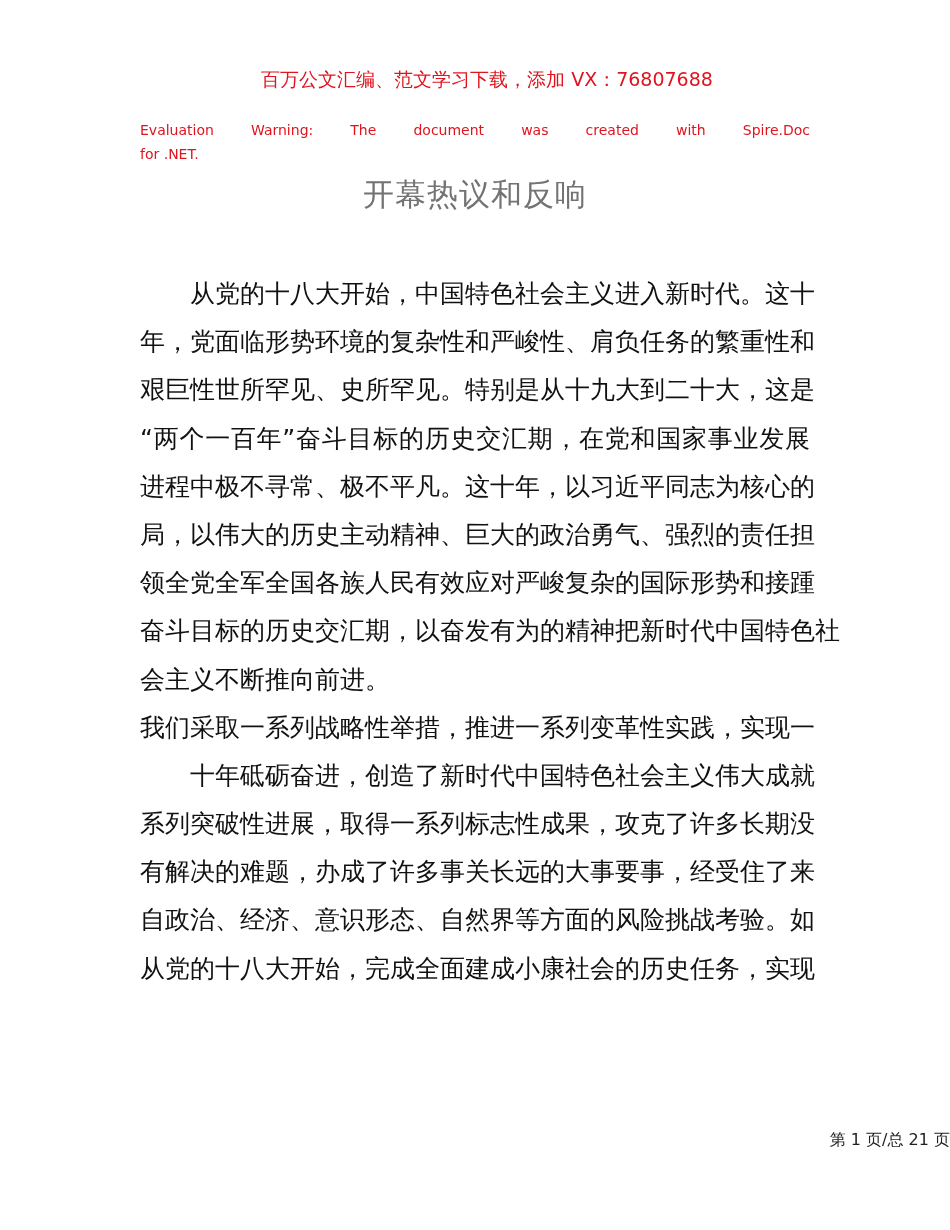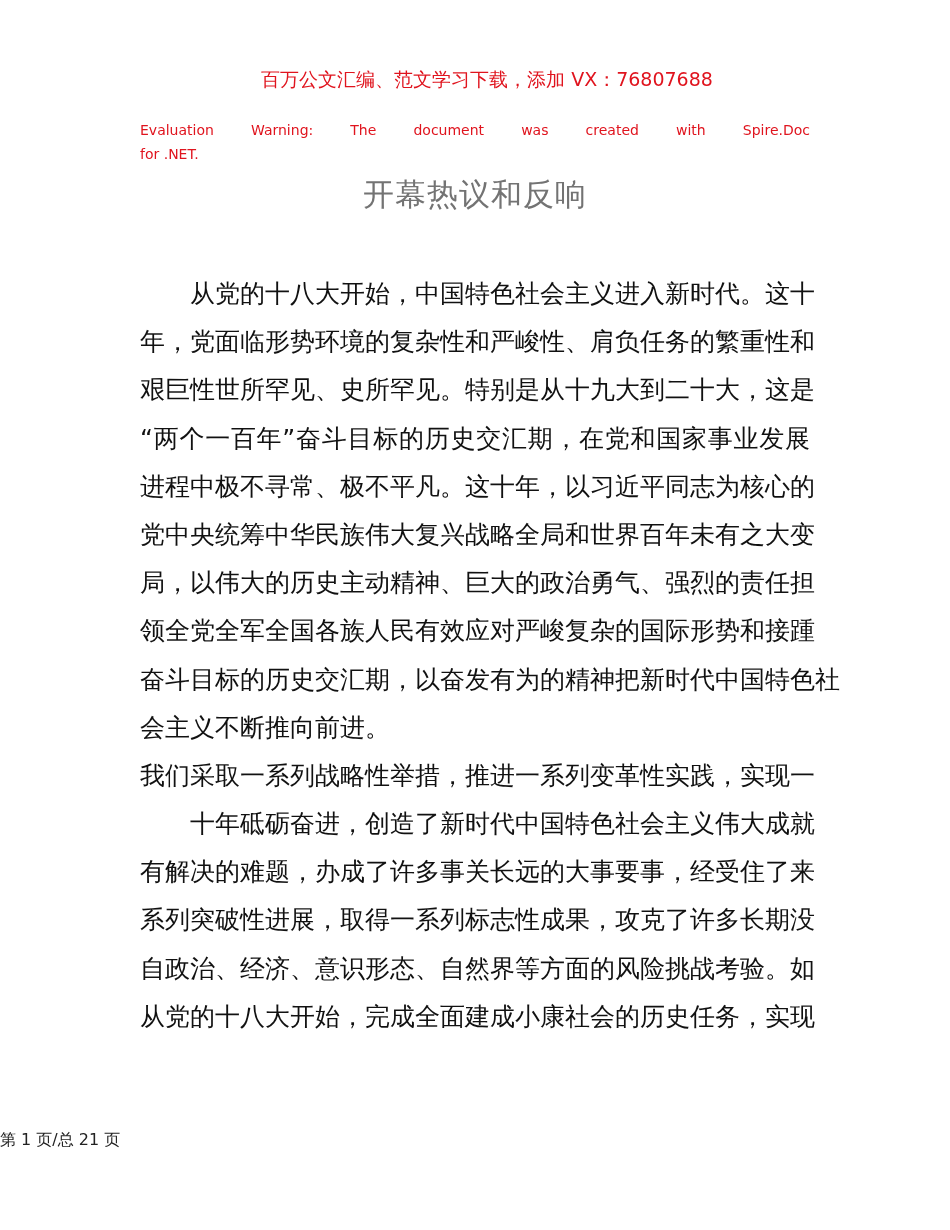--- a/index.html
+++ b/index.html
@@ -13,21 +13,21 @@
                   text-align-last: left; }
   .eval-warning .l1 { display: block; text-align: justify; text-align-last: justify; }
   .eval-warning .l2 { display: block; }
   .title { position: absolute; top: 172px; left: 0; width: 950px; text-align: center;
            font-size: 31px; line-height: 44px; color: #737373; letter-spacing: 1px; }
   .body-text { position: absolute; top: 270px; left: 140px; width: 670px; }
   .line { display: block; height: 48.2px; line-height: 48px; font-size: 25px;
           white-space: nowrap; text-align: justify; text-align-last: justify; color: #111; }
   .line.indent { padding-left: 50px; }
   .line.last { text-align-last: left; }
-  .footer { position: absolute; top: 1128px; left: 0; width: 950px; text-align: left;
+  .footer { position: absolute; top: 1128px; left: 0; width: 950px; text-align: right;
             font-size: 16px; color: #222; line-height: 24px; }
 </style>
 </head>
 <body>
 
 <div class="page">
 
   <div class="header-note">百万公文汇编、范文学习下载，添加 VX：76807688</div>
 
   <div class="eval-warning">
@@ -37,29 +37,28 @@
 
   <div class="title">开幕热议和反响</div>
 
   <div class="body-text">
 
     <span class="line indent">从党的十八大开始，中国特色社会主义进入新时代。这十</span>
     <span class="line">年，党面临形势环境的复杂性和严峻性、肩负任务的繁重性和</span>
     <span class="line">艰巨性世所罕见、史所罕见。特别是从十九大到二十大，这是</span>
     <span class="line">“两个一百年”奋斗目标的历史交汇期，在党和国家事业发展</span>
     <span class="line">进程中极不寻常、极不平凡。这十年，以习近平同志为核心的</span>
-    <span class="line">党中央统筹中华民族伟大复兴战略全局和世界百年未有之大变</span>
     <span class="line">局，以伟大的历史主动精神、巨大的政治勇气、强烈的责任担</span>
     <span class="line">领全党全军全国各族人民有效应对严峻复杂的国际形势和接踵</span>
     <span class="line">奋斗目标的历史交汇期，以奋发有为的精神把新时代中国特色社</span>
     <span class="line last">会主义不断推向前进。</span>
 
     <span class="line">我们采取一系列战略性举措，推进一系列变革性实践，实现一</span>
     <span class="line indent">十年砥砺奋进，创造了新时代中国特色社会主义伟大成就</span>
+    <span class="line">系列突破性进展，取得一系列标志性成果，攻克了许多长期没</span>
     <span class="line">有解决的难题，办成了许多事关长远的大事要事，经受住了来</span>
-    <span class="line">系列突破性进展，取得一系列标志性成果，攻克了许多长期没</span>
     <span class="line">自政治、经济、意识形态、自然界等方面的风险挑战考验。如</span>
     <span class="line">从党的十八大开始，完成全面建成小康社会的历史任务，实现</span>
   </div>
 
   <div class="footer">第 1 页/总 21 页</div>
 
 </div>
 
 </body></html>

